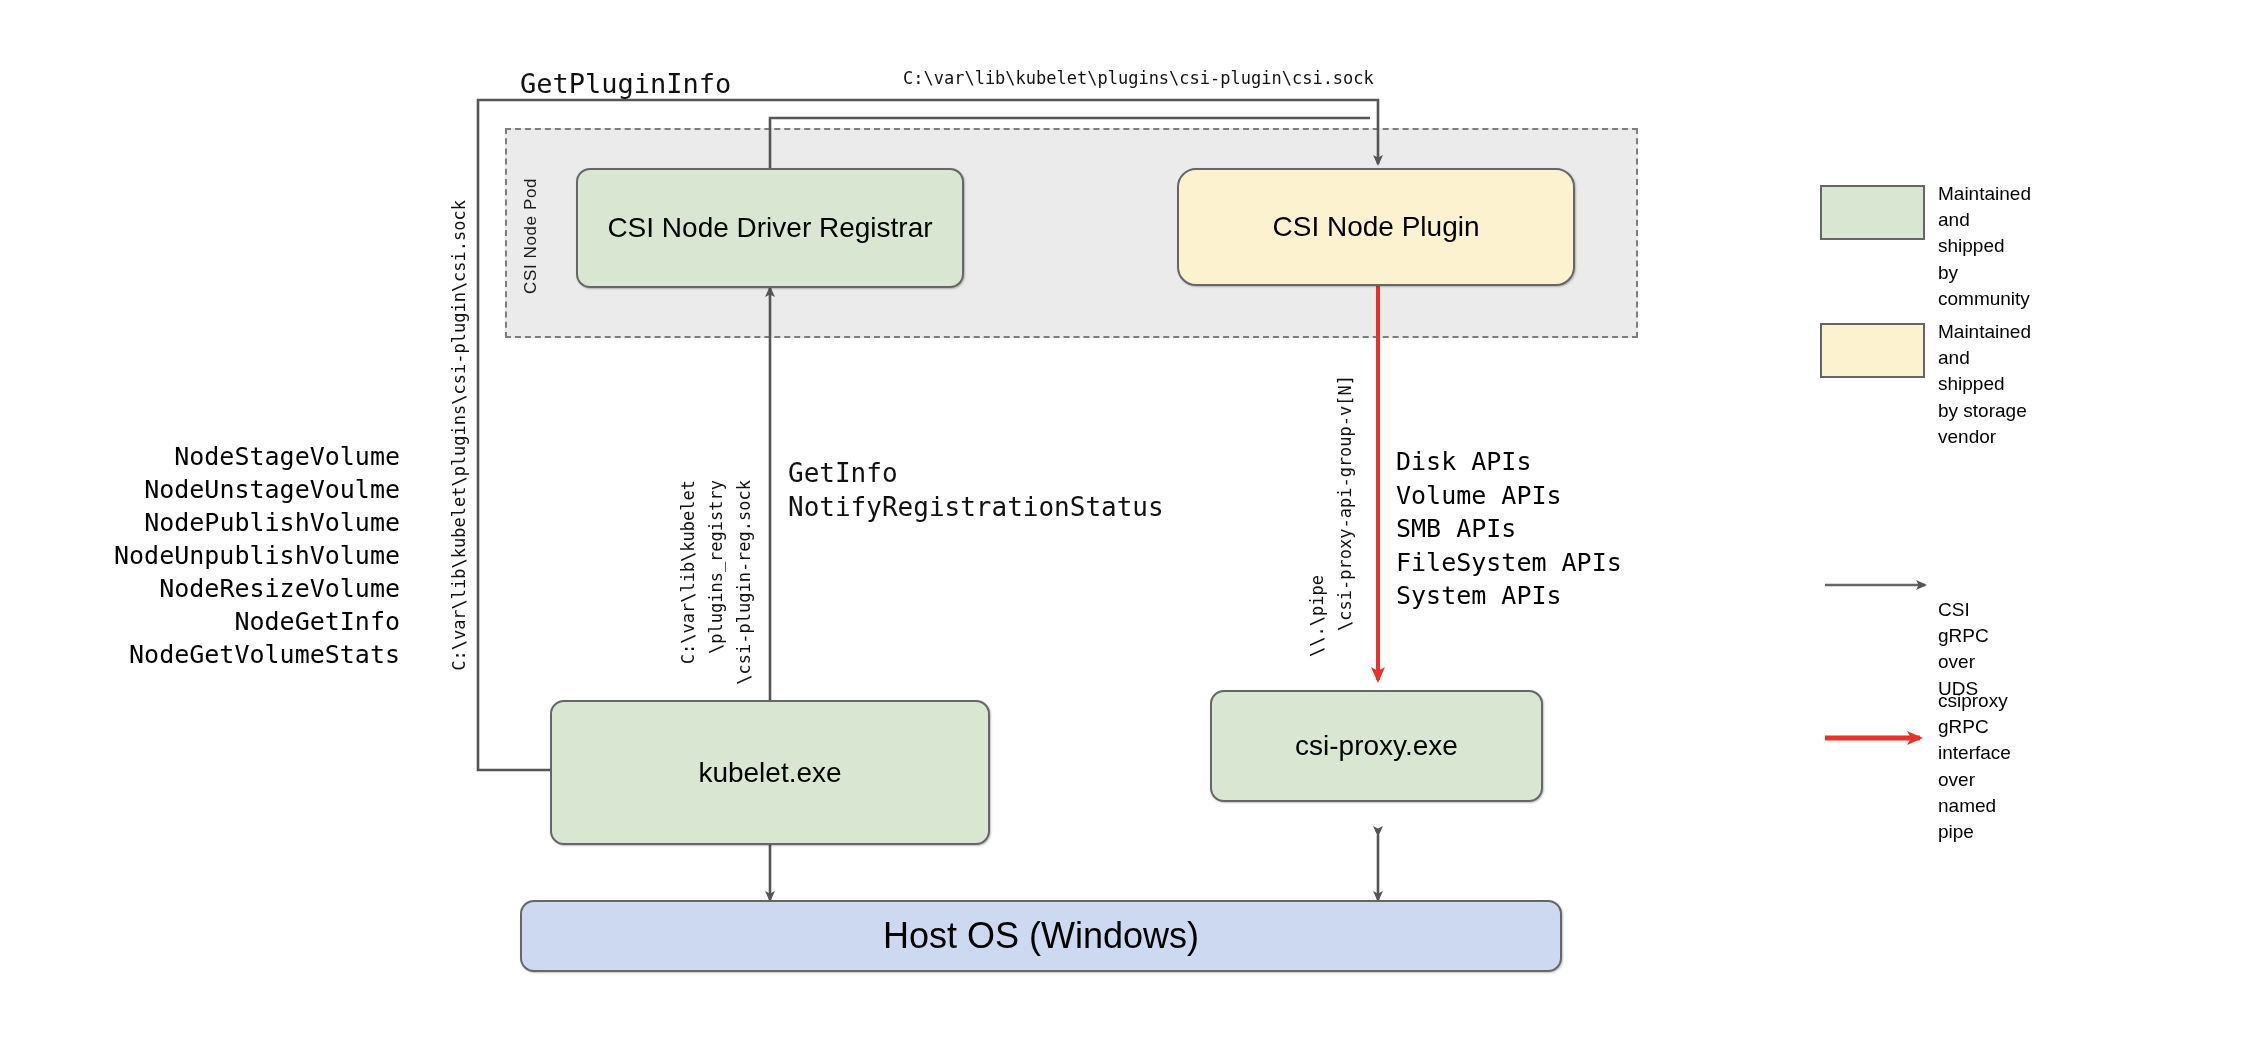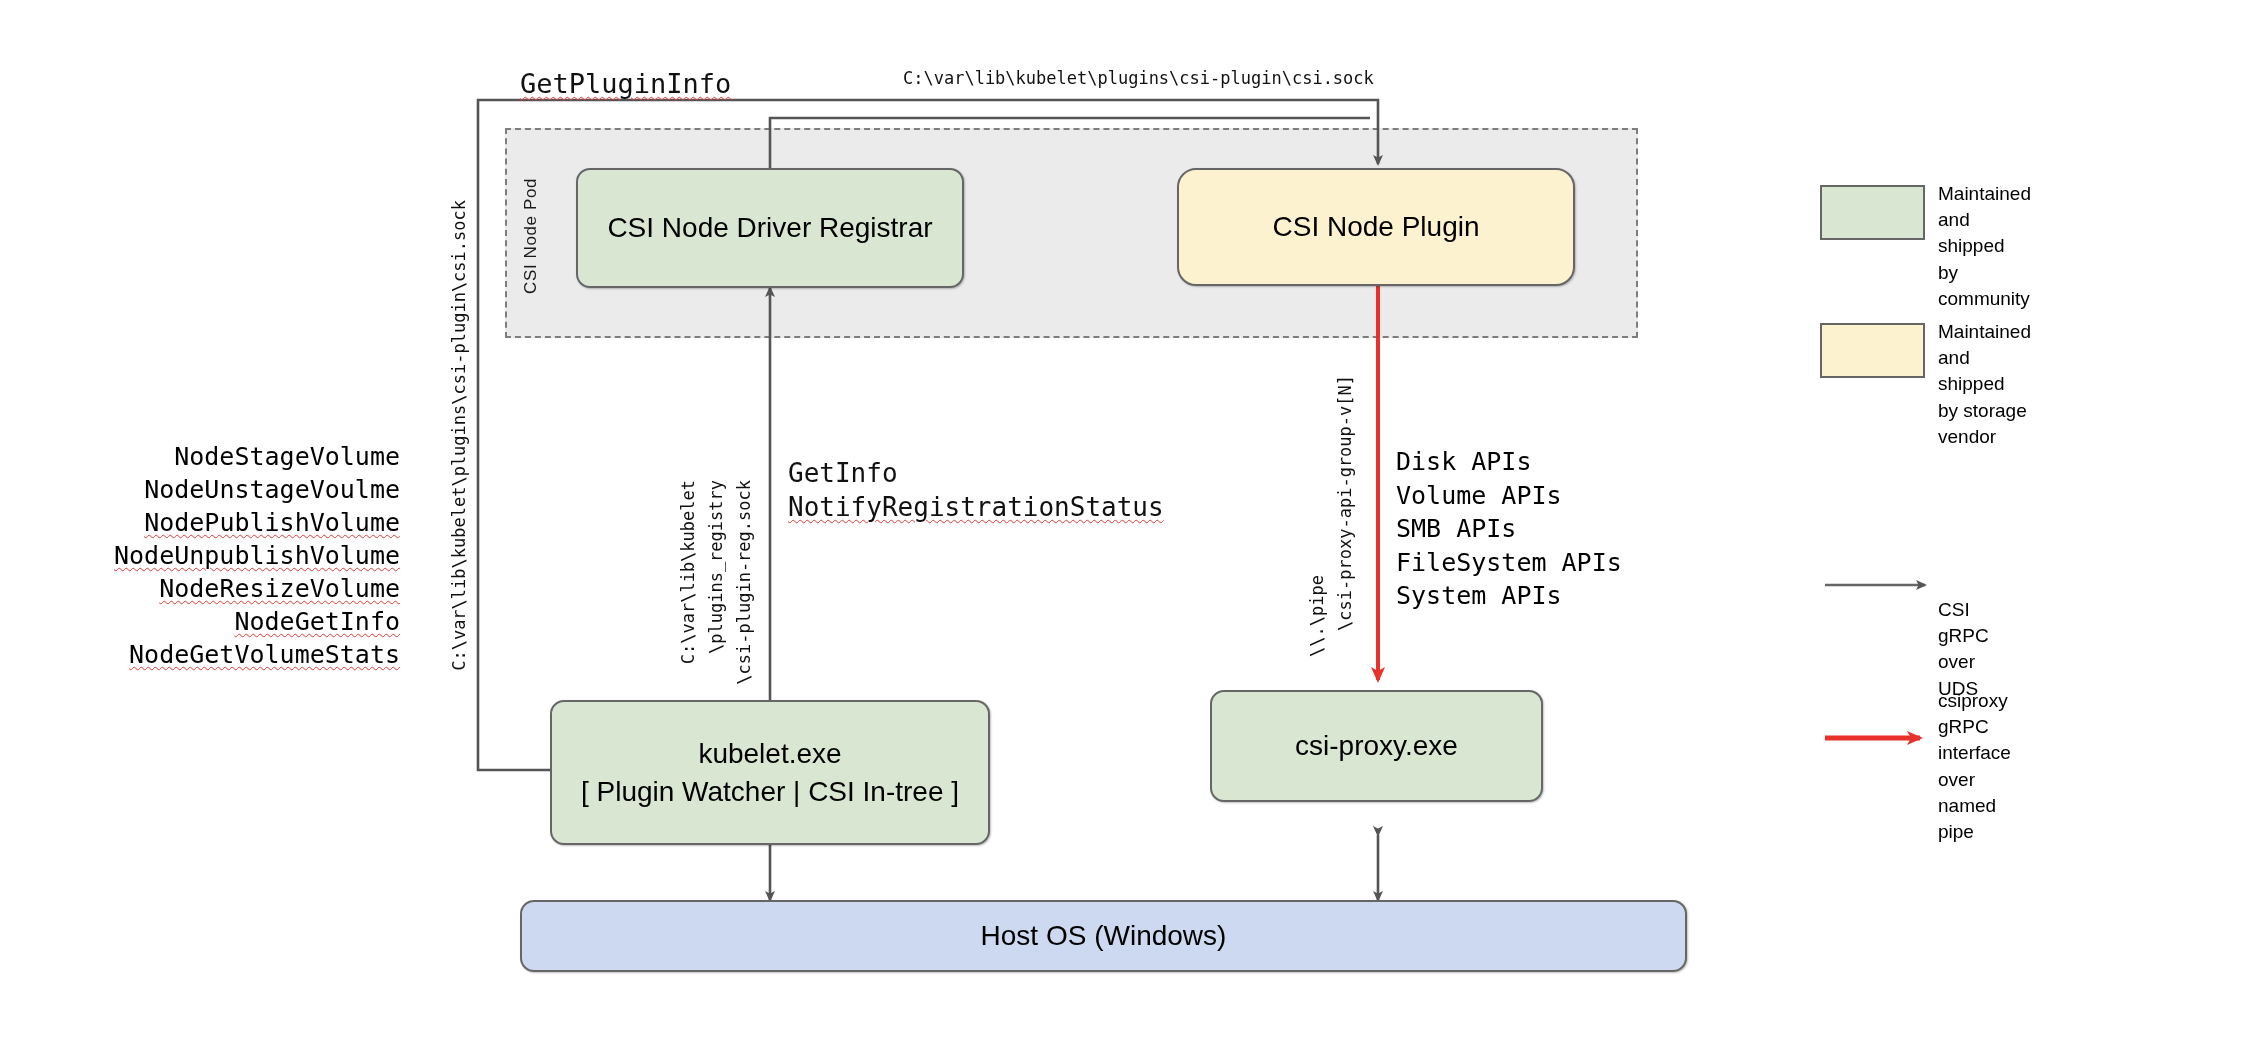--- a/index.html
+++ b/index.html
@@ -19,21 +19,21 @@
 
   #pod-box{position:absolute;box-sizing:border-box;background:#ebebeb;
            border:2px dashed #7d7d7d;}
   #pod-label{position:absolute;writing-mode:vertical-rl;transform:rotate(180deg);
              font-size:17px;letter-spacing:.6px;color:#1a1a1a;white-space:nowrap;}
 
   .mono{font-family:"DejaVu Sans Mono","Liberation Mono",monospace;}
   .lbl{position:absolute;white-space:pre;color:#111;}
   .vlbl{position:absolute;writing-mode:vertical-rl;transform:rotate(180deg);
         white-space:pre;color:#111;}
-  .sq{ text-decoration:underline; text-decoration-color:#e53935;
+  .sq{ text-decoration-color:#e53935;
        text-decoration-style:wavy; text-decoration-thickness:1px;
        text-underline-offset:3px;}
 
   
   #op-list{position:absolute;left:100px;top:440px;width:300px;text-align:right;
            font-size:25px;line-height:1.32;}
   #op-list div{white-space:pre;}
 
   
   #api-list{position:absolute;left:1396px;top:445px;font-size:25px;line-height:1.34;}
@@ -92,28 +92,27 @@
   <div class="node green" style="left:576px;top:168px;width:388px;height:120px;font-size:28px;">
     <span>CSI Node Driver Registrar</span>
   </div>
 
   <div class="node yellow" style="left:1177px;top:168px;width:398px;height:118px;font-size:28px;border-radius:19px;">
     <span>CSI Node Plugin</span>
   </div>
 
   <div class="node green" style="left:550px;top:700px;width:440px;height:145px;font-size:28px;">
     <span>kubelet.exe</span>
-    <span>[ Plugin Watcher | CSI In-tree ]</span>
   </div>
 
   <div class="node green" style="left:1210px;top:690px;width:333px;height:112px;font-size:28px;">
     <span>csi-proxy.exe</span>
   </div>
 
-  <div class="node blue" style="left:520px;top:900px;width:1167px;height:72px;font-size:28px;">
+  <div class="node blue" style="left:520px;top:900px;width:1042px;height:72px;font-size:36px;">
     <span>Host OS (Windows)</span>
   </div>
 
   <div class="vlbl mono" style="left:449px;top:200px;font-size:17px;">C:\var\lib\kubelet\plugins\csi-plugin\csi.sock</div>
 
   <div class="vlbl mono" style="left:678px;top:480px;font-size:17px;">C:\var\lib\kubelet</div>
   <div class="vlbl mono" style="left:706px;top:480px;font-size:17px;">\plugins_registry</div>
   <div class="vlbl mono" style="left:734px;top:480px;font-size:17px;">\csi-plugin-reg.sock</div>
 
   <div class="vlbl mono" style="left:1307px;top:575px;font-size:17px;">\\.\pipe</div>

